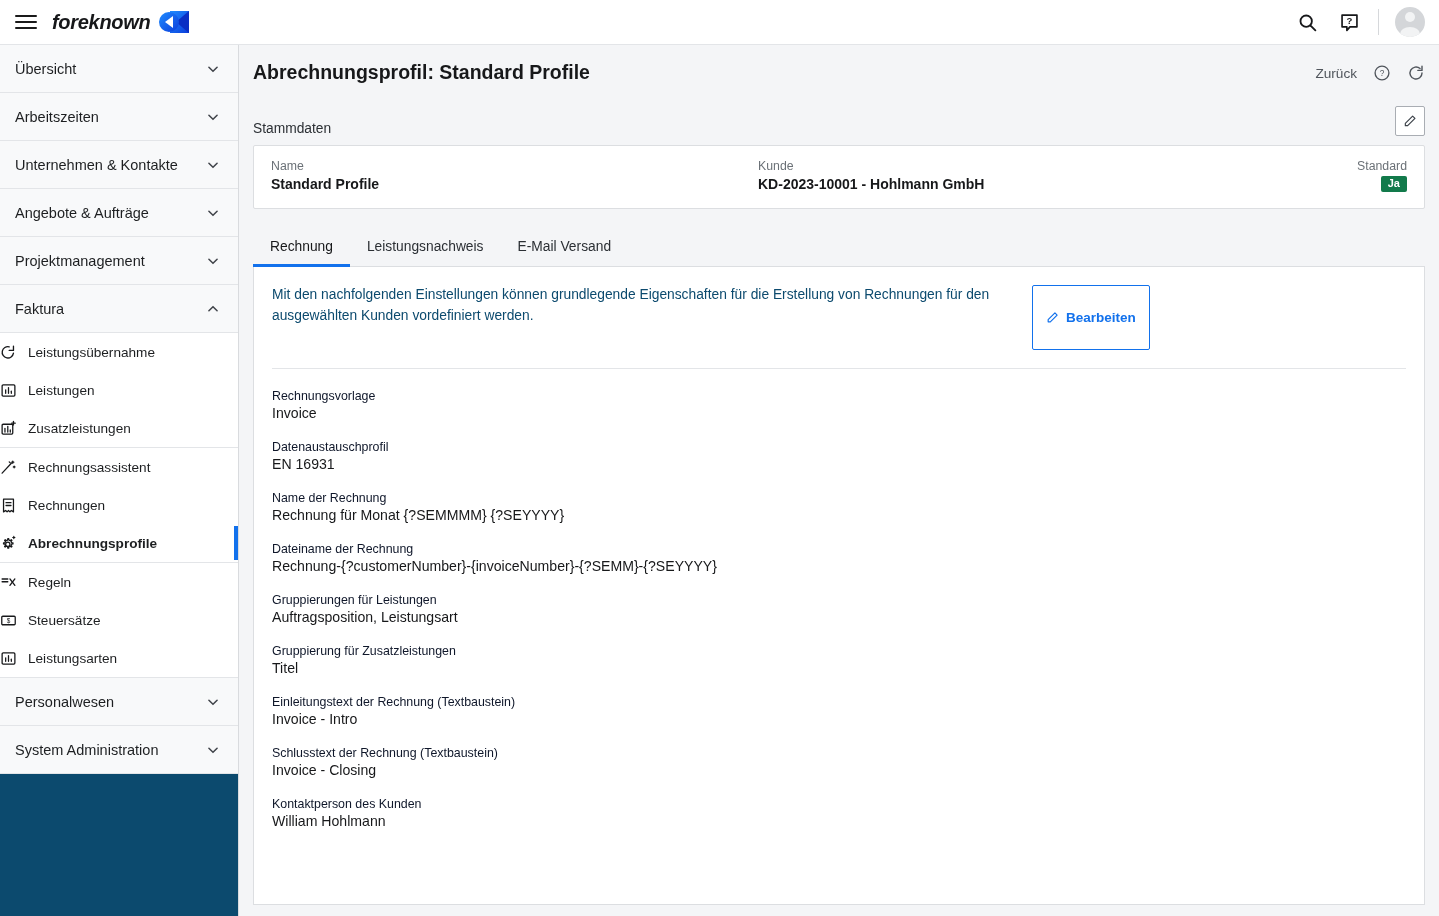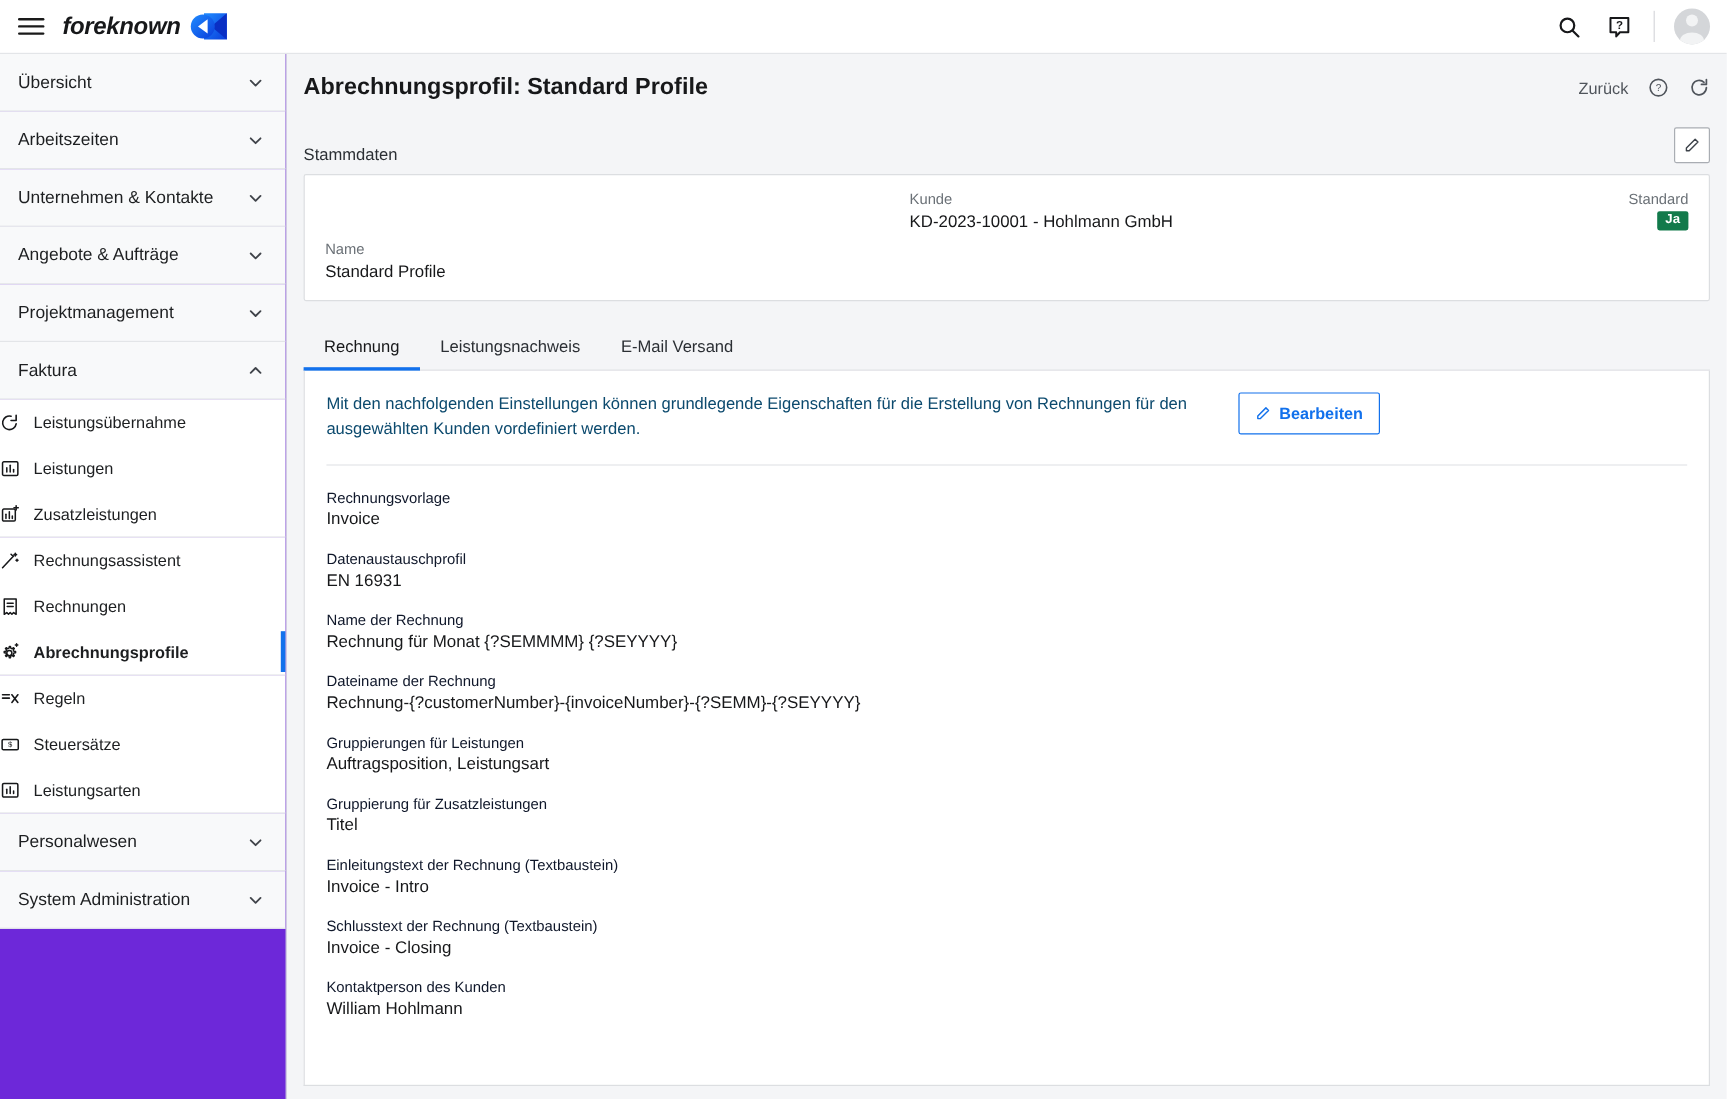--- a/index.html
+++ b/index.html
@@ -56,21 +56,21 @@
     transform: translateX(-50%);
     width: 20px; height: 14px; border-radius: 50% 50% 0 0; background: #f2f3f4;
   }
 
   
   .shell { display: flex; flex: 1; min-height: 0; }
 
   
   .sidebar {
     width: 239px; min-width: 239px;
-    background: #6d28d9;
+    background: #0c4a6e;
     border-right: 1px solid #d9dbde;
     overflow-y: auto; overflow-x: hidden;
   }
   .sb-group {
     height: 48px; display: flex; align-items: center;
     padding: 0 18px 0 15px;
     background: #f8f9fa;
     border-bottom: 1px solid #e3e5e8;
     font-size: 14.5px; color: #1d1f21; cursor: pointer;
   }
@@ -131,25 +131,25 @@
   
   .summary-card {
     margin: 9px 14px 0 14px;
     background: #ffffff;
     border: 1px solid #dcdee1;
     border-radius: 2px;
     padding: 13px 17px 16px 17px;
     display: flex;
   }
   .sum-col { display: flex; flex-direction: column; }
-  .sum-col.c1 { width: 487px; margin-top: 42px; }
+  .sum-col.c1 { width: 487px; }
   .sum-col.c2 { flex: 1; }
   .sum-col.c3 { text-align: right; align-items: flex-end; }
   .sum-label { font-size: 12.3px; color: #6b7177; margin-bottom: 3px; }
-  .sum-value { font-size: 14px; font-weight: normal; color: #17181a; }
+  .sum-value { font-size: 14px; font-weight: bold; color: #17181a; }
   .badge-yes {
     display: inline-block; background: #127a4b; color: #ffffff;
     font-size: 11px; font-weight: bold; border-radius: 2px;
     padding: 2px 7px 3px 7px; line-height: 1;
   }
 
   
   .tabs-wrap { margin: 22px 14px 0 14px; }
   .tabs {
     display: flex; align-items: flex-end;
@@ -174,21 +174,21 @@
   }
   .panel-top { display: flex; align-items: flex-start; padding: 18px 0 0 0; }
   .panel-desc {
     font-size: 13.8px; color: #0c4a6e; line-height: 1.52;
     max-width: 760px; flex: 1;
   }
   .btn-edit {
     display: inline-flex; align-items: center; gap: 7px;
     border: 1px solid #1271ec; color: #1271ec; background: #ffffff;
     font-size: 13.5px; font-weight: bold;
-    padding: 9px 13px; border-radius: 2px; cursor: pointer;
+    padding: 24px 13px; border-radius: 2px; cursor: pointer;
     white-space: nowrap;
   }
   .btn-edit svg { width: 13px; height: 13px; }
 
   .panel-sep { height: 1px; background: #e3e5e8; margin: 18px 0 0 0; }
 
   .fields { padding: 20px 0 24px 0; }
   .field { margin-bottom: 19px; }
   .field:last-child { margin-bottom: 0; }
   .f-label { font-size: 12.4px; color: #0f172a; margin-bottom: 2px; }

